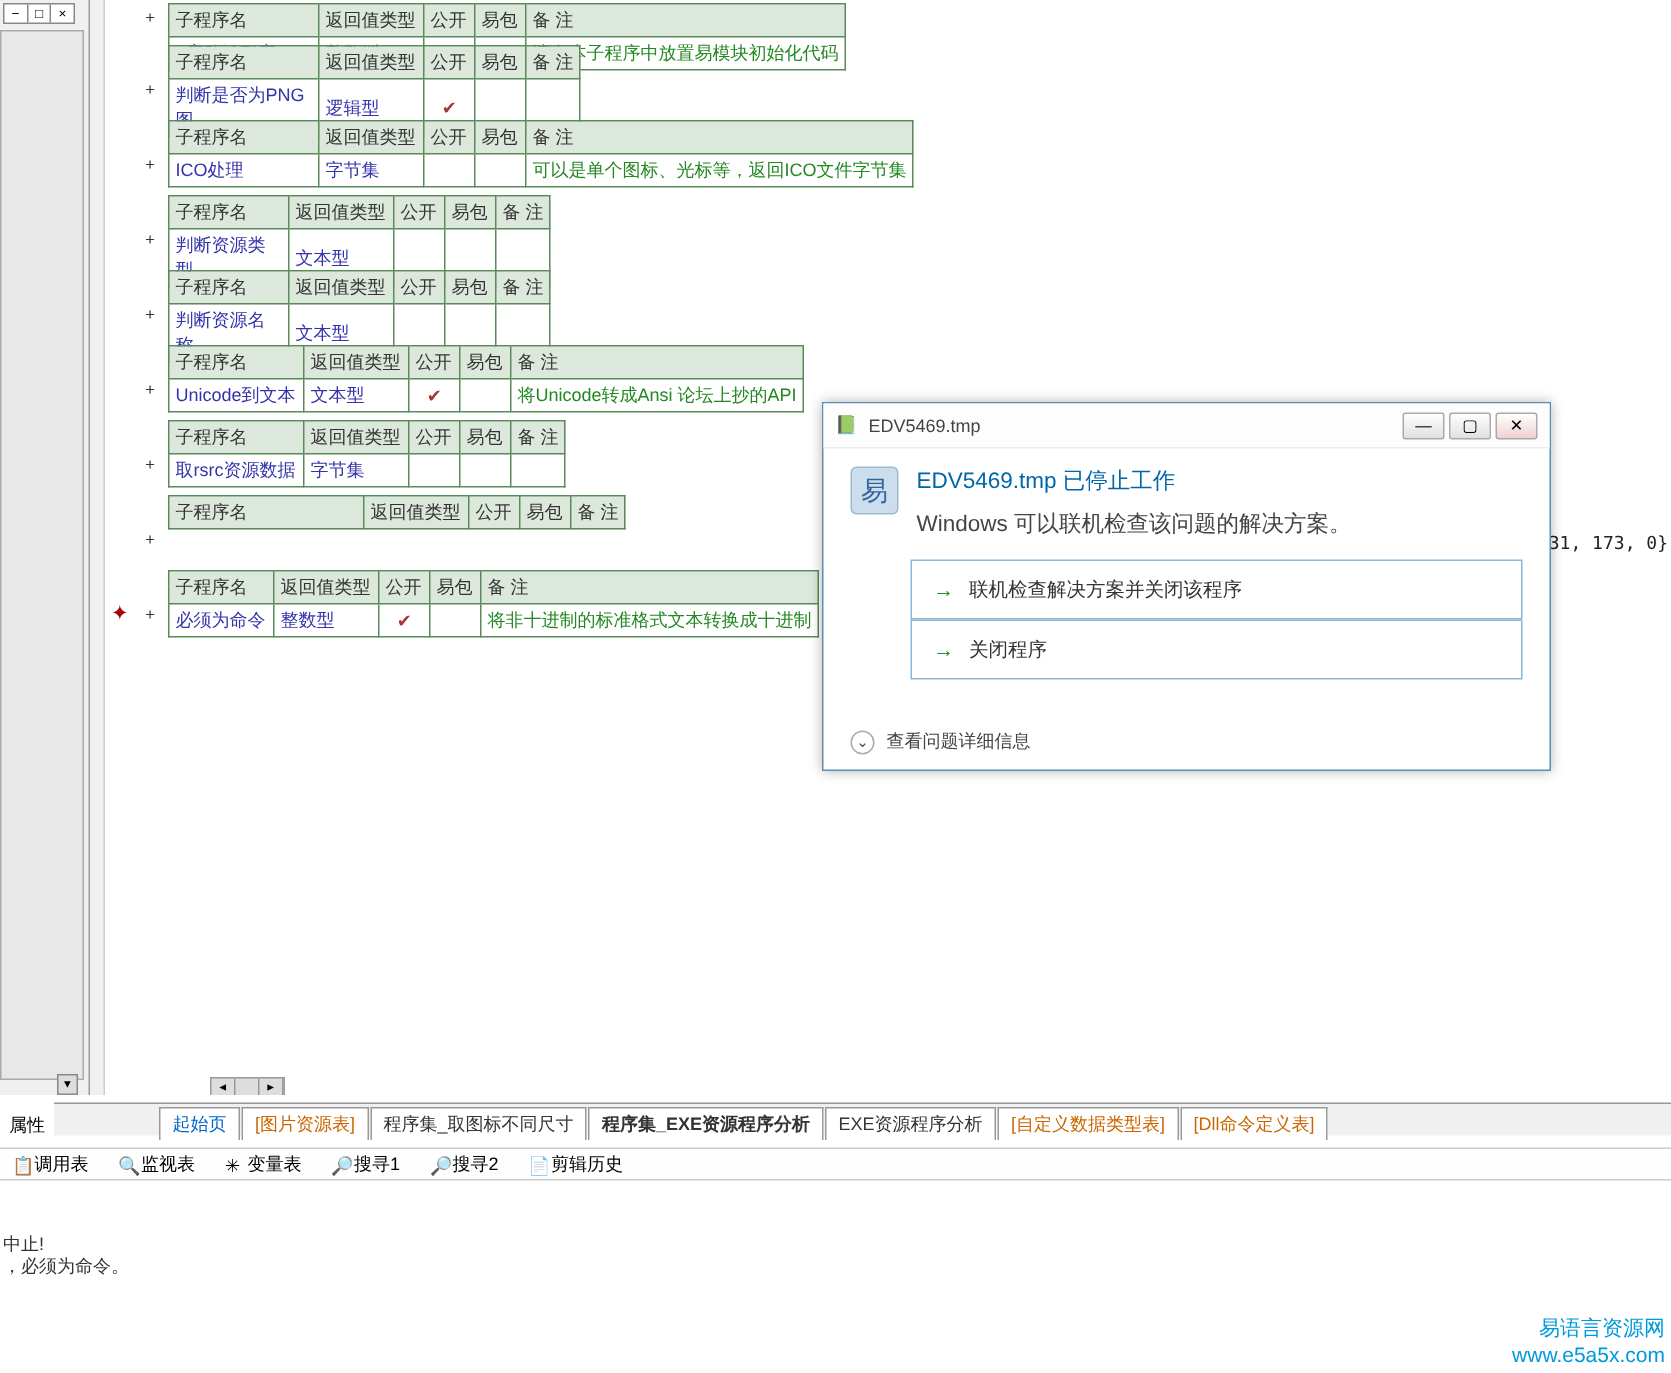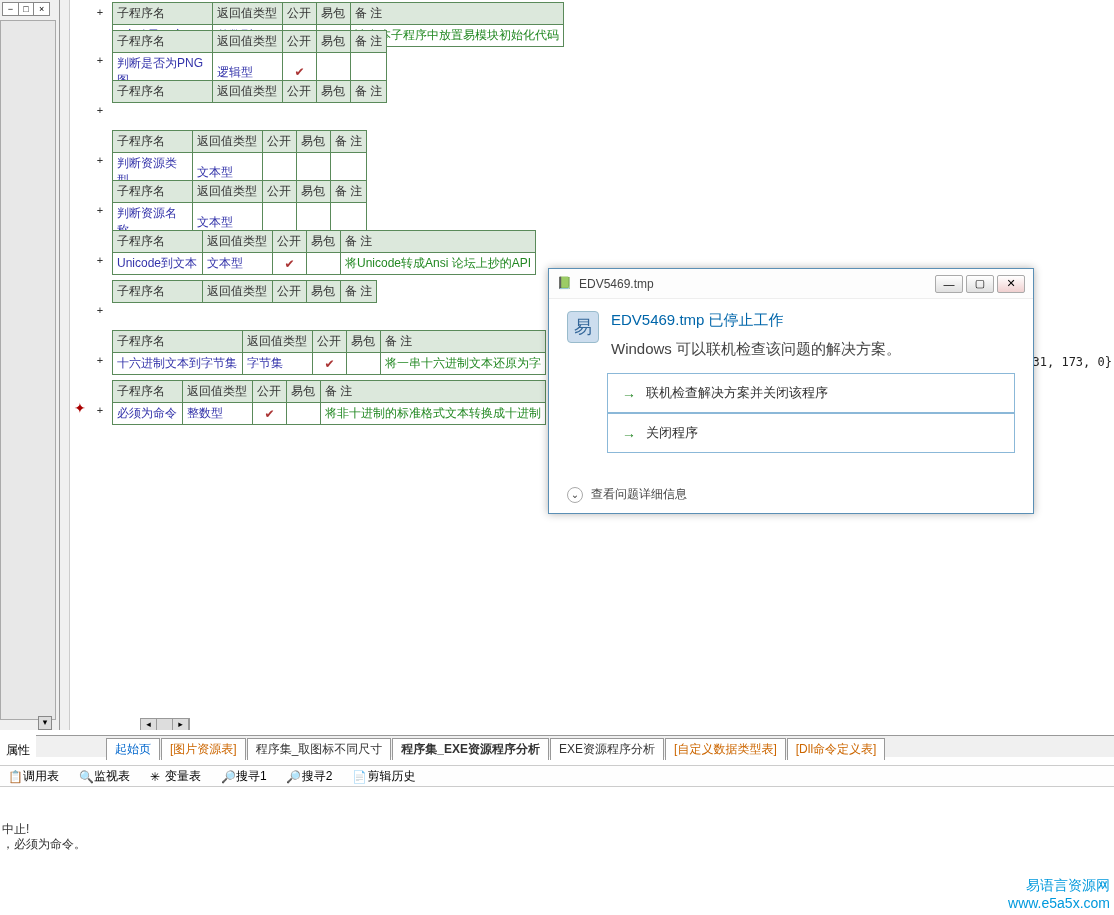--- a/index.html
+++ b/index.html
@@ -122,20 +122,27 @@
       </table>
       <table class="tbl" style="top: 80px;">
         <tbody>
           <tr>
             <th style="width:100px">子程序名</th>
             <th style="width:70px">返回值类型</th>
             <th style="width:34px">公开</th>
             <th style="width:34px">易包</th>
             <th>备 注</th>
           </tr>
+          <tr>
+            <td class="name-col">ICO处理</td>
+            <td class="type-col">字节集</td>
+            <td class="check"></td>
+            <td></td>
+            <td class="note-col">可以是单个图标、光标等，返回ICO文件字节集</td>
+          </tr>
         </tbody>
       </table>
       <table class="tbl" style="top: 130px;">
         <tbody>
           <tr>
             <th style="width:80px">子程序名</th>
             <th style="width:70px">返回值类型</th>
             <th style="width:34px">公开</th>
             <th style="width:34px">易包</th>
             <th>备 注</th>
@@ -187,37 +194,37 @@
       </table>
       <table class="tbl" style="top: 280px;">
         <tbody>
           <tr>
             <th style="width:90px">子程序名</th>
             <th style="width:70px">返回值类型</th>
             <th style="width:34px">公开</th>
             <th style="width:34px">易包</th>
             <th>备 注</th>
           </tr>
+          <tr>
+            <td class="name-col">取rsrc资源数据</td>
+            <td class="type-col">字节集</td>
+            <td class="check"></td>
+            <td></td>
+            <td class="note-col"></td>
+          </tr>
         </tbody>
       </table>
       <table class="tbl" style="top: 330px;">
         <tbody>
           <tr>
             <th style="width:130px">子程序名</th>
             <th style="width:70px">返回值类型</th>
             <th style="width:34px">公开</th>
             <th style="width:34px">易包</th>
             <th>备 注</th>
-          </tr>
-          <tr>
-            <td class="name-col">十六进制文本到字节集</td>
-            <td class="type-col">字节集</td>
-            <td class="check">✔</td>
-            <td></td>
-            <td class="note-col">将一串十六进制文本还原为字</td>
           </tr>
         </tbody>
       </table>
       <table class="tbl" style="top: 380px;">
         <tbody>
           <tr>
             <th style="width:70px">子程序名</th>
             <th style="width:70px">返回值类型</th>
             <th style="width:34px">公开</th>
             <th style="width:34px">易包</th>

